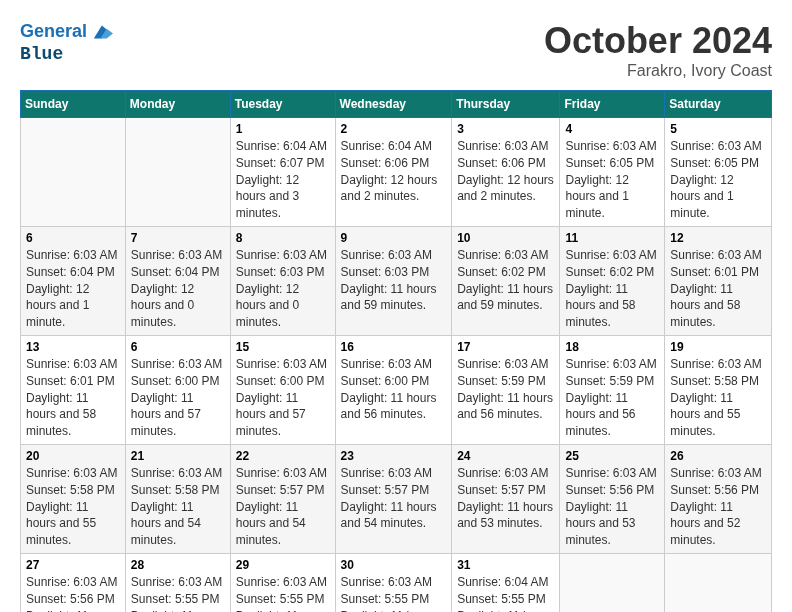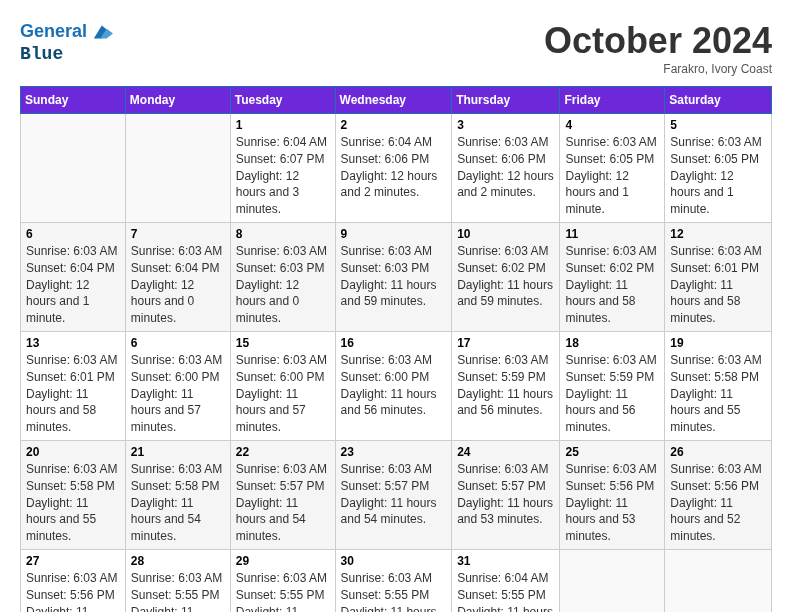--- a/index.html
+++ b/index.html
@@ -36,30 +36,30 @@
     }
     .title-block {
       text-align: right;
     }
     .month-title {
       font-size: 36px;
       font-weight: bold;
       color: #333;
     }
     .location {
-      font-size: 12px;
+      font-size: 16px;
       color: #555;
     }
     table {
       width: 100%;
       border-collapse: collapse;
       font-size: 11px;
     }
     thead tr {
-      background-color: #6d28d9;
+      background-color: #0f766e;
       color: #fff;
     }
     thead th {
       padding: 6px 4px;
       text-align: left;
       font-weight: bold;
       font-size: 12px;
       border: 1px solid #1a6fb5;
     }
     tbody tr {

